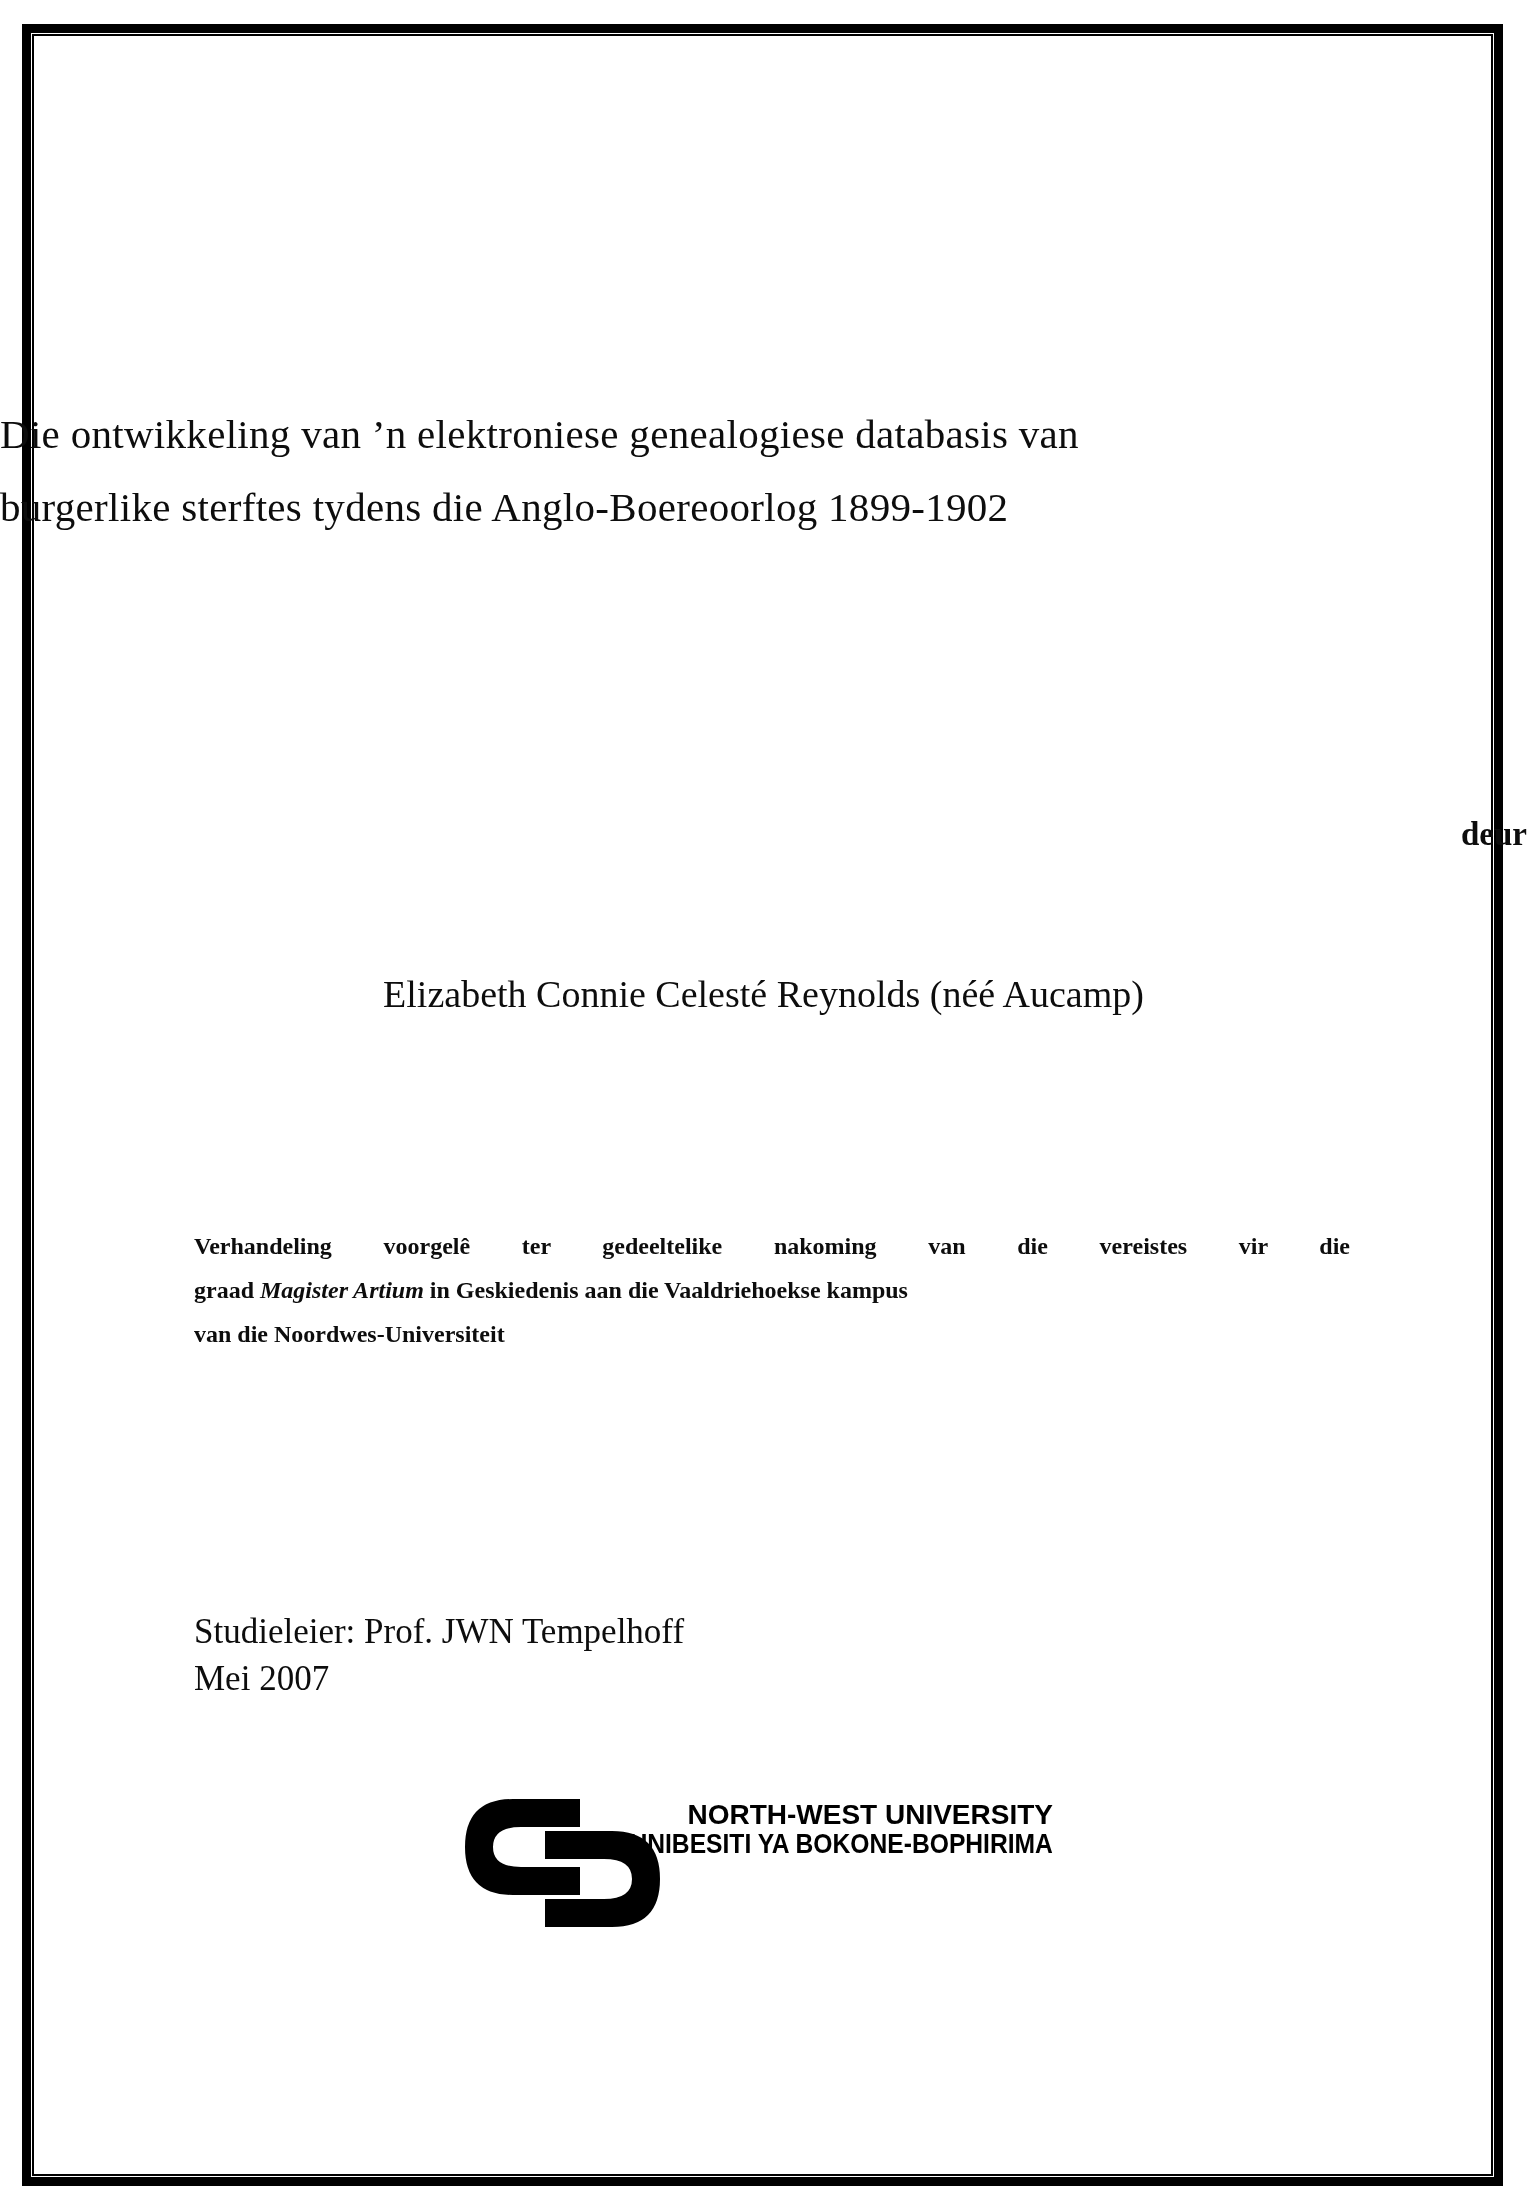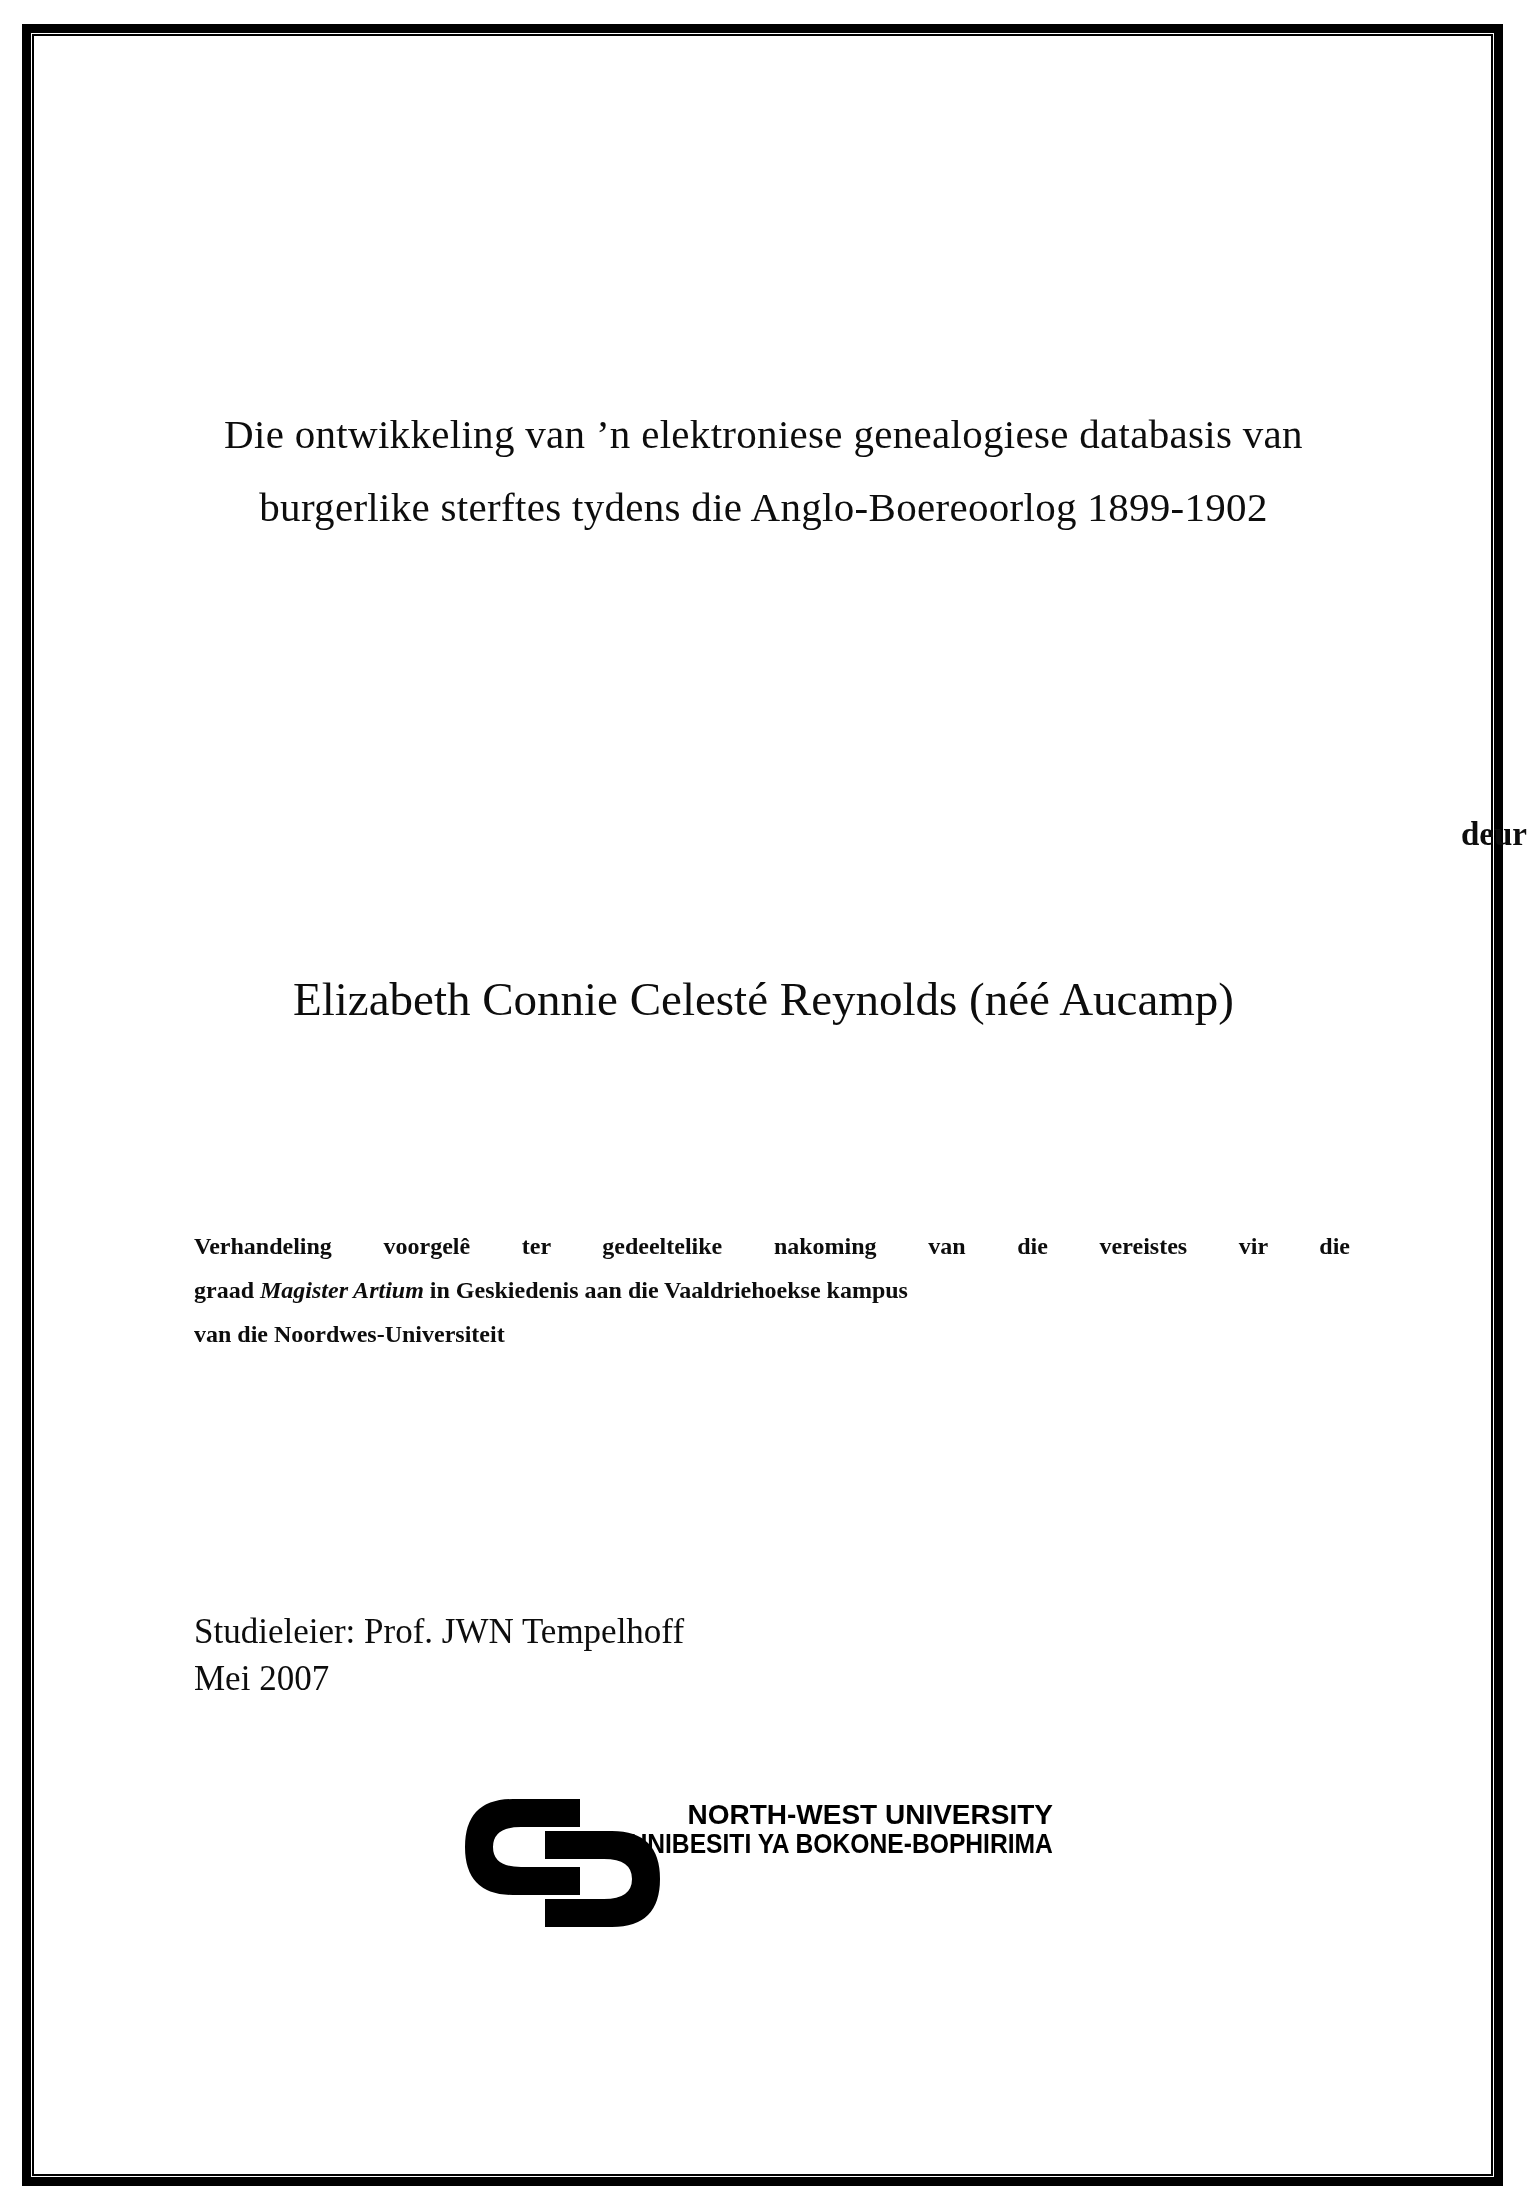--- a/index.html
+++ b/index.html
@@ -33,21 +33,21 @@
     right: 1px;
     bottom: 1px;
     border: 2px solid #000000;
   }
 
   .title-block {
     position: absolute;
     left: 0;
     top: 398px;
     width: 1527px;
-    text-align: center;
+    text-align: left;
     font-size: 41px;
     line-height: 73px;
     letter-spacing: 0.3px;
   }
   .title-line { white-space: nowrap; }
 
   .byline {
     position: absolute;
     left: 0;
     top: 816px;
@@ -56,21 +56,21 @@
     font-size: 33px;
     font-weight: bold;
   }
 
   .author-line {
     position: absolute;
     left: 0;
     top: 972px;
     width: 1527px;
     text-align: center;
-    font-size: 47px;
+    font-size: 38px;
     white-space: nowrap;
   }
 
   .statement {
     position: absolute;
     left: 194px;
     top: 1224px;
     width: 1156px;
     font-size: 24px;
     line-height: 44px;

